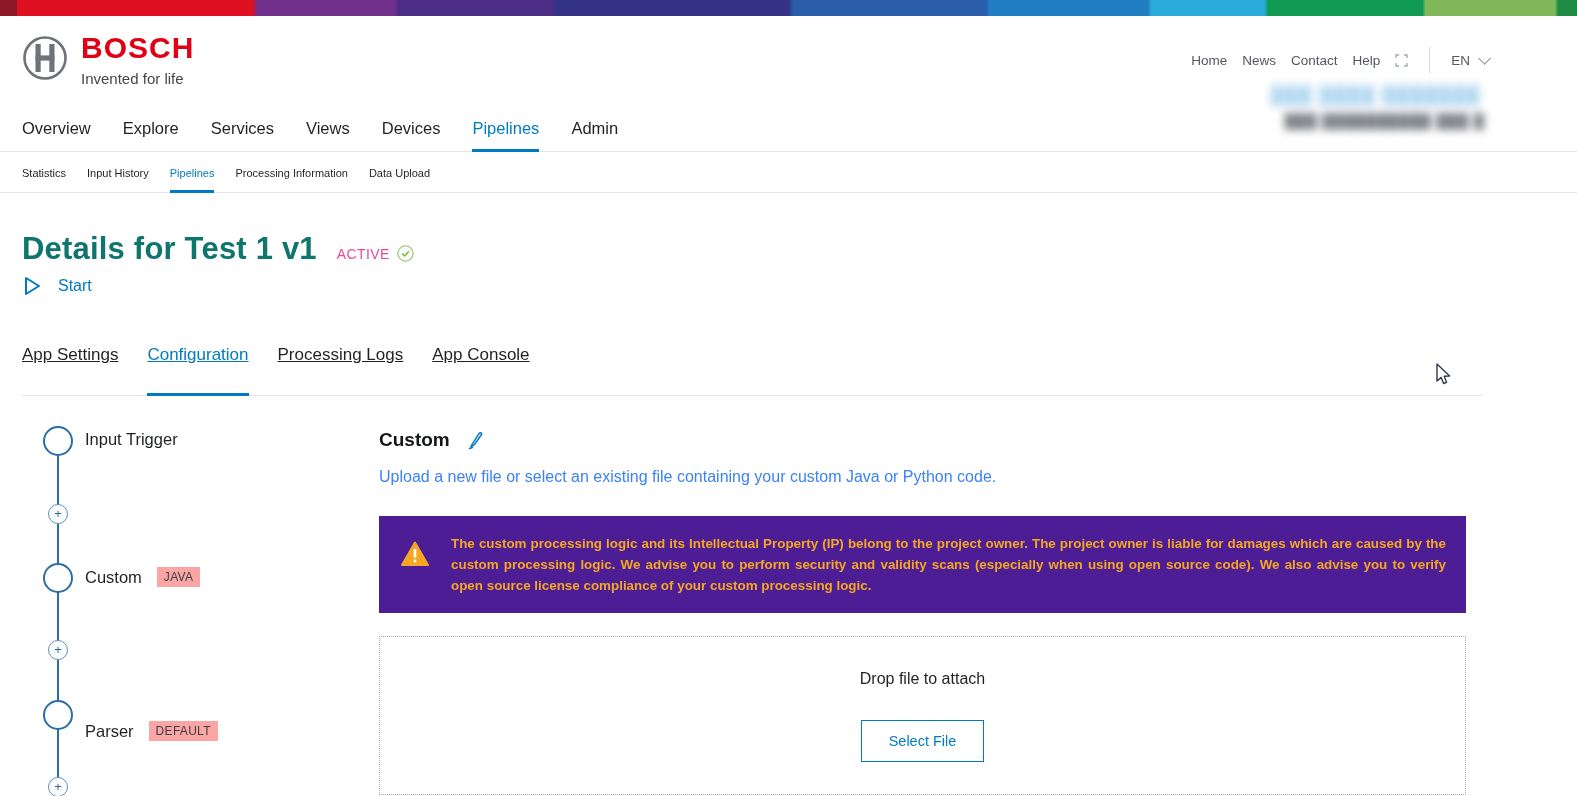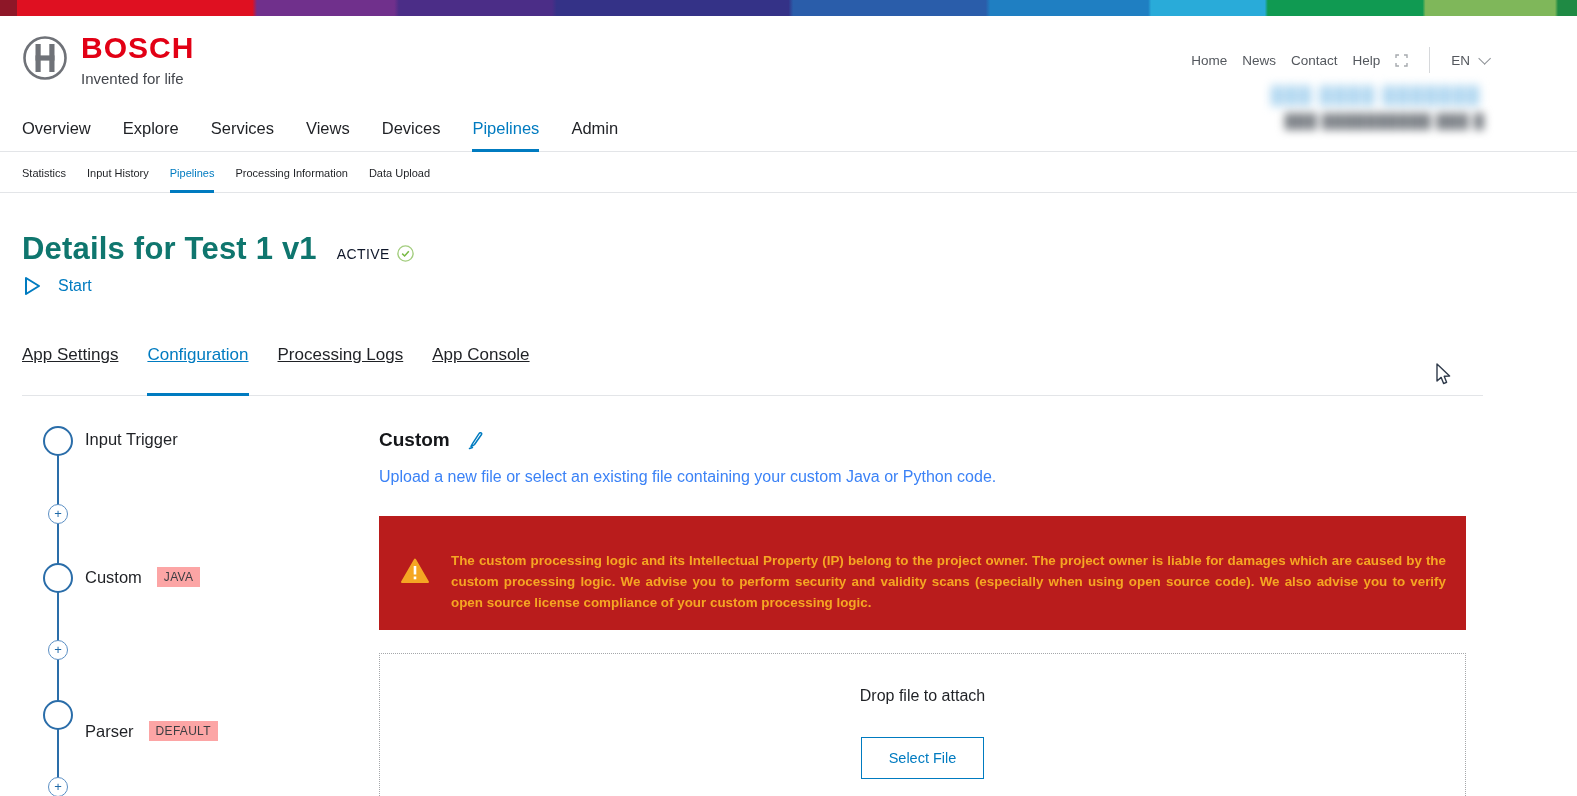--- a/index.html
+++ b/index.html
@@ -73,21 +73,21 @@
   .sub-nav .nav-item {
     font-size:11px; color:#1f2125; padding:15px 0 11px; cursor:pointer;
     border-bottom:3px solid transparent; margin-bottom:-1px;
   }
   .sub-nav .nav-item.active { color:#007bc0; border-bottom-color:#007bc0; }
 
   
   .title-row { margin:38px 22px 0; display:flex; align-items:flex-end; gap:20px; }
   .page-title { font-size:31px; font-weight:700; color:#0f766e; letter-spacing:.2px; }
   .status { display:flex; align-items:center; gap:7px; padding-bottom:5px; }
-  .status-label { font-size:14px; color:#0f172a; letter-spacing:.4px; }
+  .status-label { font-size:14px; color:#ec4899; letter-spacing:.4px; }
 
   .start-row { margin:8px 22px 0; display:flex; align-items:center; gap:15px; cursor:pointer; width:max-content; }
   .start-label { color:#007bc0; font-size:16px; }
 
   
   .tabs { margin:42px 94px 0 22px; border-bottom:1px solid #e3e5e8; display:flex; gap:29px; }
   .tab {
     font-size:17px; color:#1f2125; padding:6px 0 28px; cursor:pointer;
     border-bottom:3px solid transparent; margin-bottom:-1px;text-decoration:underline;
   }
@@ -116,21 +116,21 @@
   .badge:empty { display:none; }
 
   
   .panel { flex:1; margin-right:94px; padding-right:17px; }
   .panel-heading-row { margin-top:33px; display:flex; align-items:center; gap:17px; }
   .panel-heading { font-size:19px; font-weight:700; color:#141619; }
   .edit-icon { cursor:pointer; }
   .panel-desc { margin-top:17px; font-size:16px; color:#3b82f6; }
 
   .warning {
-    margin-top:30px; background:#b91c1c; display:flex; padding:34px 20px 17px 0;
+    margin-top:30px; background:#4c1d95; display:flex; padding:17px 20px 17px 0;
   }
   .warn-icon-wrap { width:72px; flex:none; display:flex; justify-content:center; padding-top:8px; }
   .warn-text { font-size:13.4px; font-weight:700; color:#f5a623; line-height:21px; text-align:justify; }
 
   .dropzone {
     margin-top:23px; height:159px; border:1px dotted #a5a7aa;
     display:flex; flex-direction:column; align-items:center; justify-content:center; gap:32px;
   }
   .drop-text { font-size:16px; color:#1f2125; }
   .select-file-btn {

